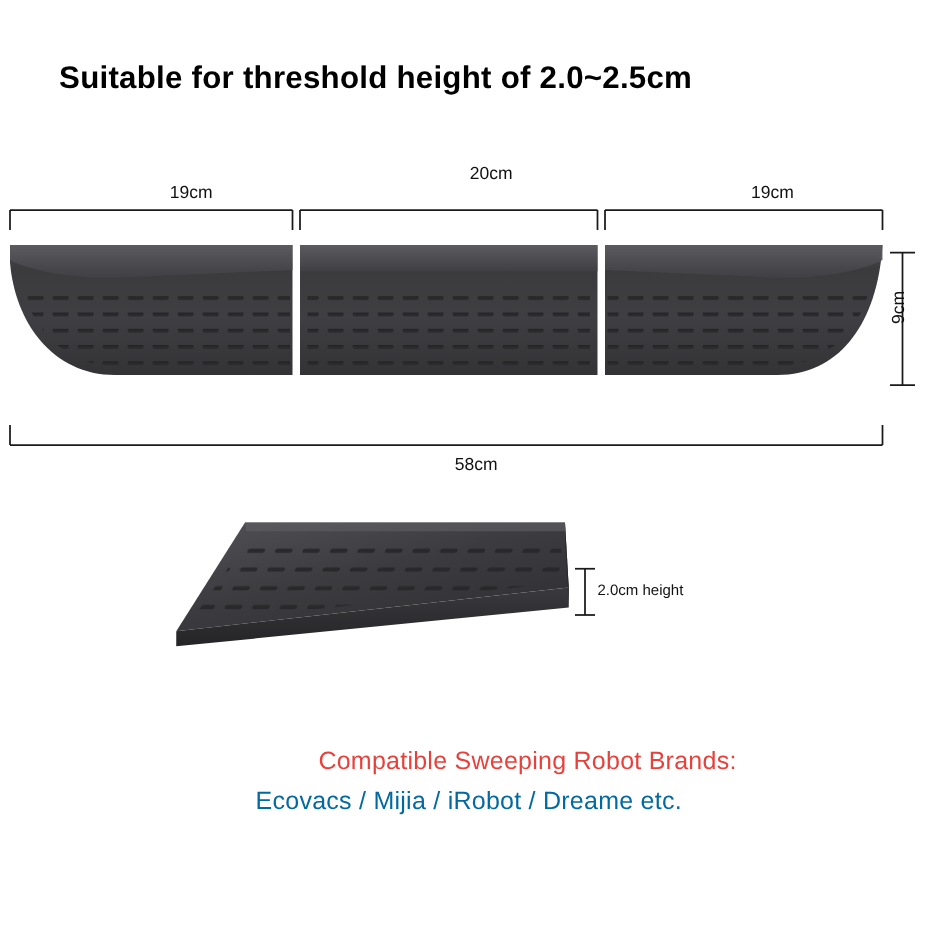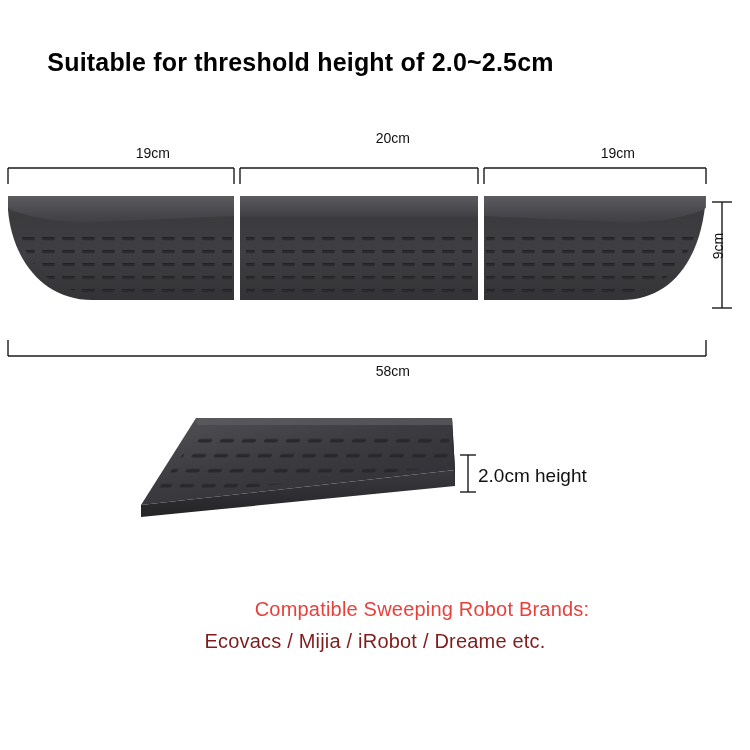--- a/index.html
+++ b/index.html
@@ -41,38 +41,38 @@
   .dim-label {
     position: absolute;
     font-size: 14px;
     color: #111111;
     text-align: right;
     white-space: nowrap;
   }
   .dim-19a { left: 60px;  top: 145px; width: 110px; }
   .dim-20  { left: 300px; top: 130px; width: 110px; }
   .dim-19b { left: 525px; top: 145px; width: 110px; }
-  .dim-58  { left: 300px; top: 363px; width: 110px; }
+  .dim-58  { left: 288px; top: 363px; width: 110px; }
 
   .dim-9cm {
     position: absolute;
     left: 705px;
     top: 238px;
     font-size: 14px;
     color: #111111;
     transform: rotate(-90deg);
     transform-origin: center center;
     white-space: nowrap;
   }
 
   .dim-height {
     position: absolute;
     left: 478px;
     top: 465px;
-    font-size: 19px;
+    font-size: 12px;
     color: #111111;
     white-space: nowrap;
   }
 
   
   .caption-brands {
     position: absolute;
     left: 0;
     top: 598px;
     width: 750px;
@@ -82,21 +82,21 @@
     letter-spacing: 0.2px;
     padding-left: 47px;
   }
   .caption-list {
     position: absolute;
     left: 0;
     top: 630px;
     width: 750px;
     text-align: center;
     font-size: 20px;
-    color: #7f1d1d;
+    color: #0369a1;
     letter-spacing: 0.2px;
   }
 </style>
 </head>
 <body>
 
 <div class="title">Suitable for threshold height of 2.0~2.5cm</div>
 
 <svg id="canvas" viewBox="0 0 750 750" xmlns="http://www.w3.org/2000/svg">
 

